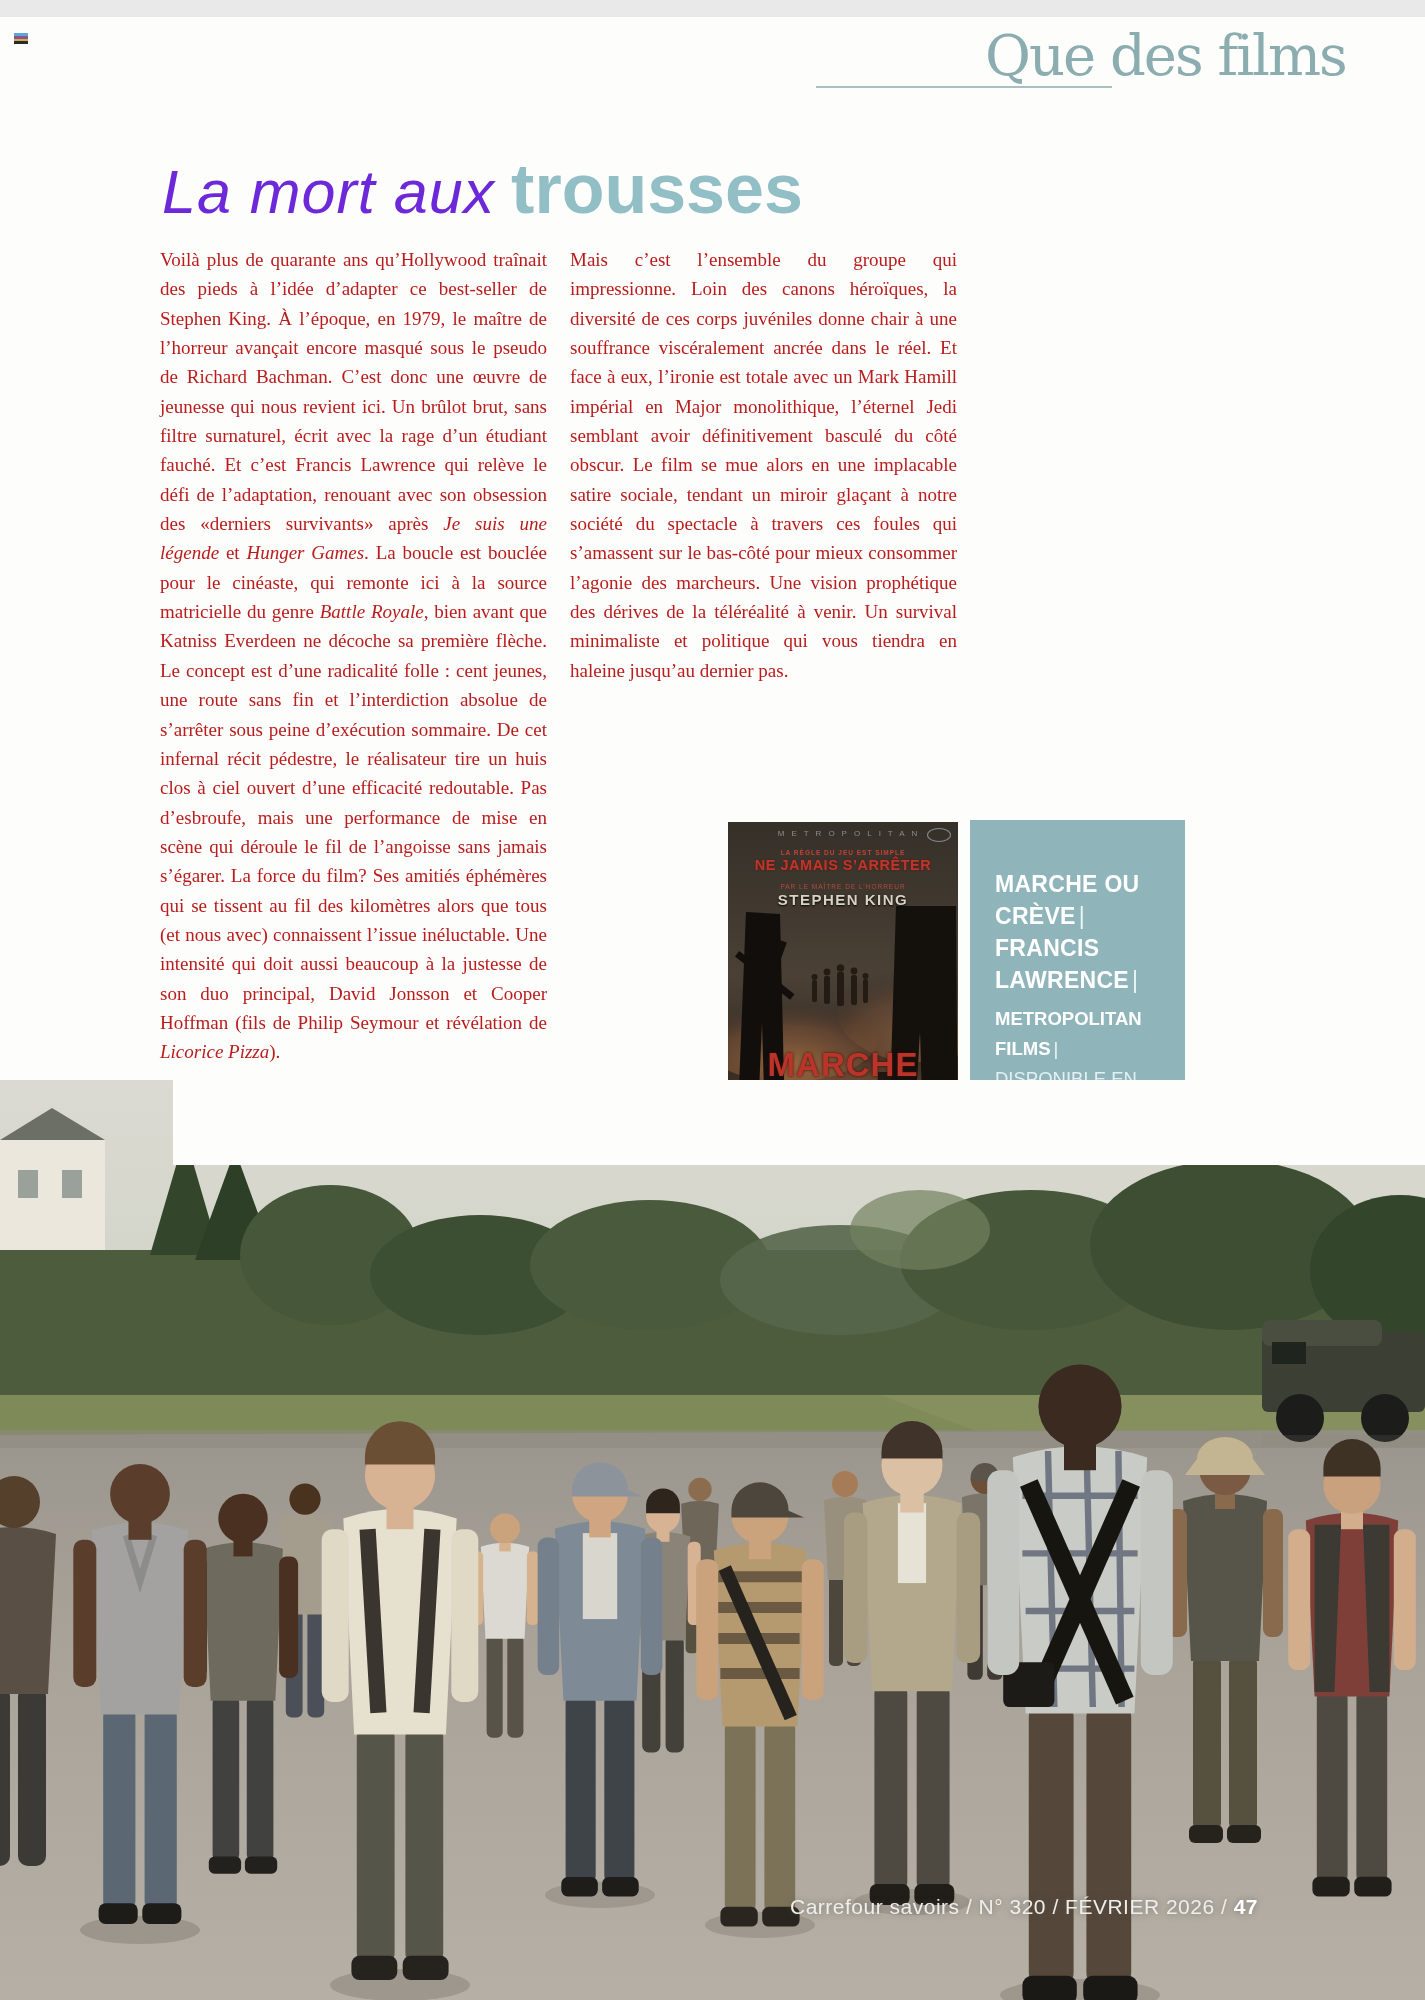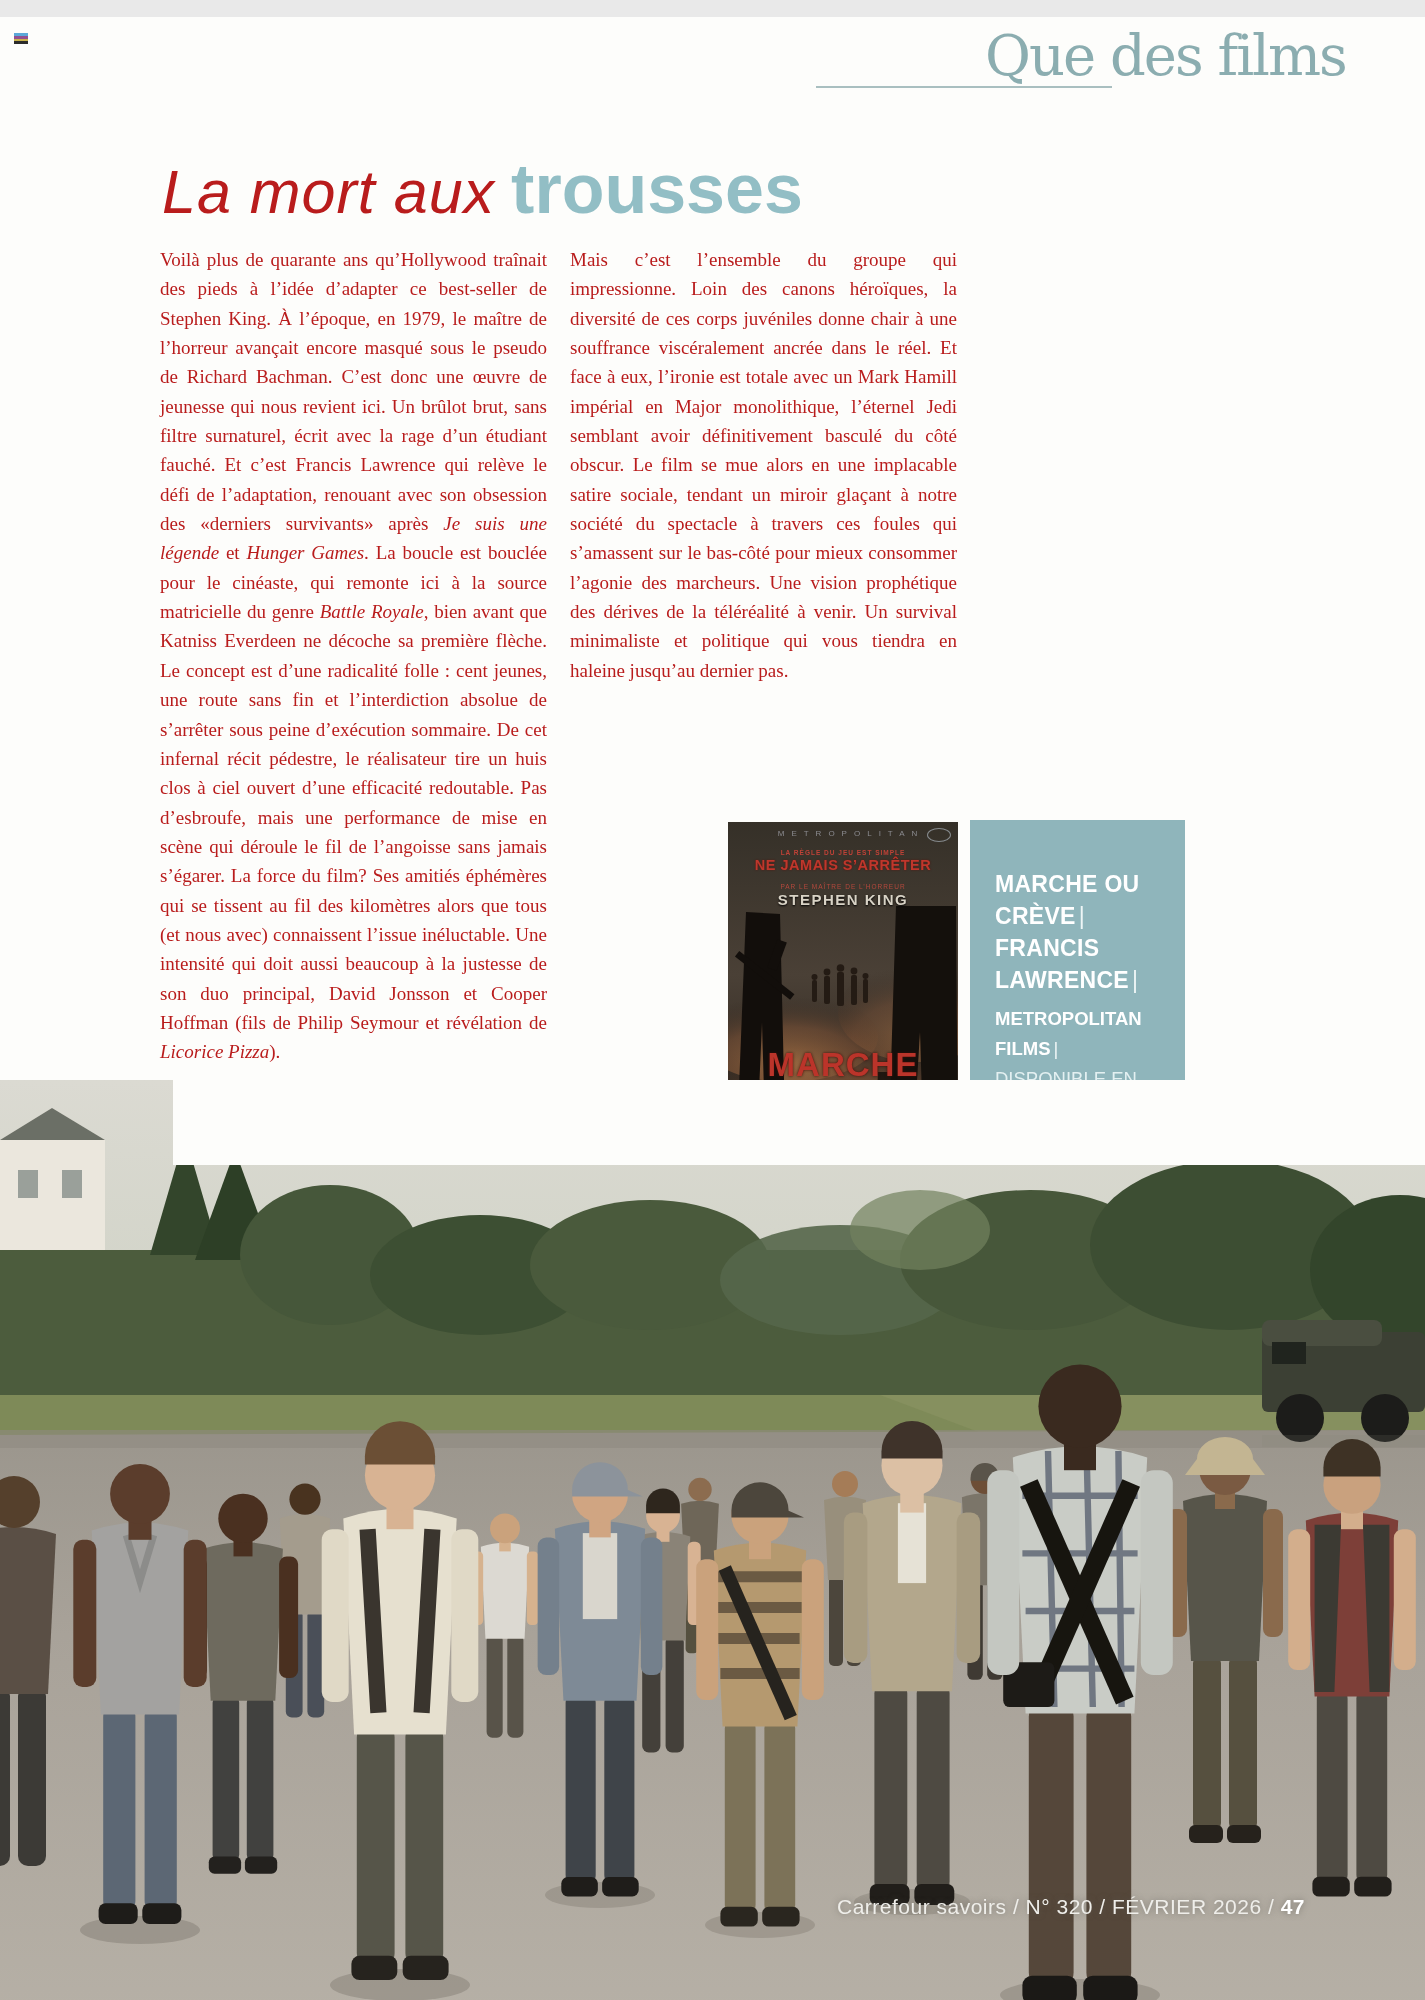--- a/index.html
+++ b/index.html
@@ -17,21 +17,21 @@
   .section-title{
     position:absolute;left:985px;top:0px;width:325px;text-align:right;
     font-family:"DejaVu Serif","Liberation Serif",serif;
     font-size:56px;line-height:78px;color:#8badb0;letter-spacing:-2px;white-space:nowrap;
   }
 
   
   .article-title{position:absolute;left:162px;top:132px;white-space:nowrap;}
   .article-title .light{
     font-family:"Liberation Sans",sans-serif;font-style:italic;font-weight:300;
-    font-size:61px;color:#b91c1c;letter-spacing:1px;
+    font-size:61px;color:#6d28d9;letter-spacing:1px;
   }
   .article-title .accent{
     font-family:"Liberation Sans",sans-serif;font-weight:bold;
     font-size:70px;color:#92bec5;margin-left:16px;letter-spacing:0px;
   }
 
   
   .col{
     position:absolute;top:228px;width:387px;
     font-size:19px;line-height:29.35px;text-align:justify;color:#b91c1c;
@@ -64,21 +64,21 @@
   .infobox .block1{font-size:23px;line-height:32px;font-weight:bold;letter-spacing:.3px;}
   .infobox .block2{margin-top:8px;font-size:18.5px;line-height:30px;font-weight:bold;}
   .infobox .reg{font-weight:normal;color:#e3f0f1;}
   .infobox .sep{font-weight:300;color:#eef6f6;padding-left:3px;}
 
   
   .photo-svg{position:absolute;left:0;top:1063px;width:1425px;height:937px;display:block;}
 
   
   .footer{
-    position:absolute;left:790px;top:1878px;width:515px;text-align:right;
+    position:absolute;left:790px;top:1878px;width:515px;
     font-family:"Liberation Sans",sans-serif;font-size:21px;color:#efeeea;
     letter-spacing:.5px;text-shadow:0 0 6px rgba(90,88,82,.6);white-space:nowrap;
   }
   .footer .pageno{font-weight:bold;color:#ffffff;}
 </style>
 </head>
 <body>
 
 <div class="page">
 

